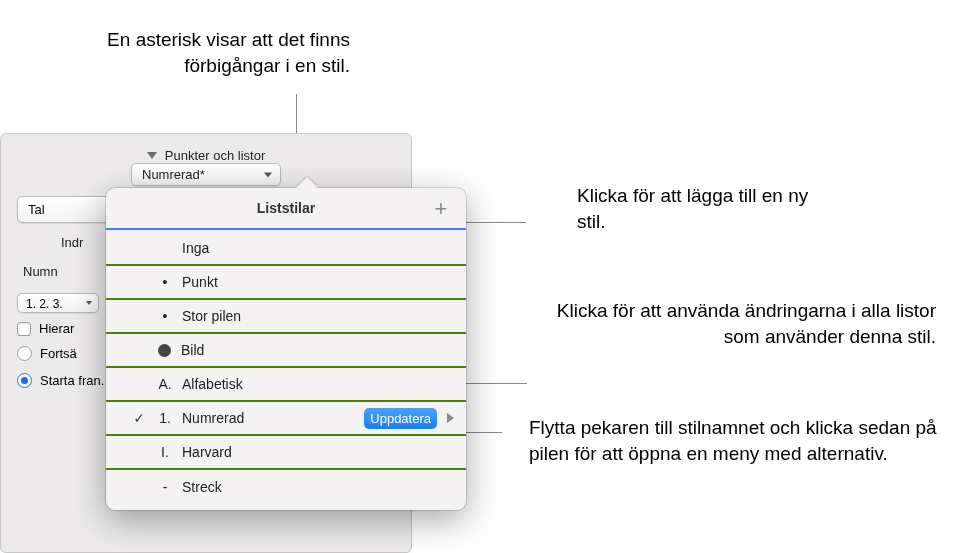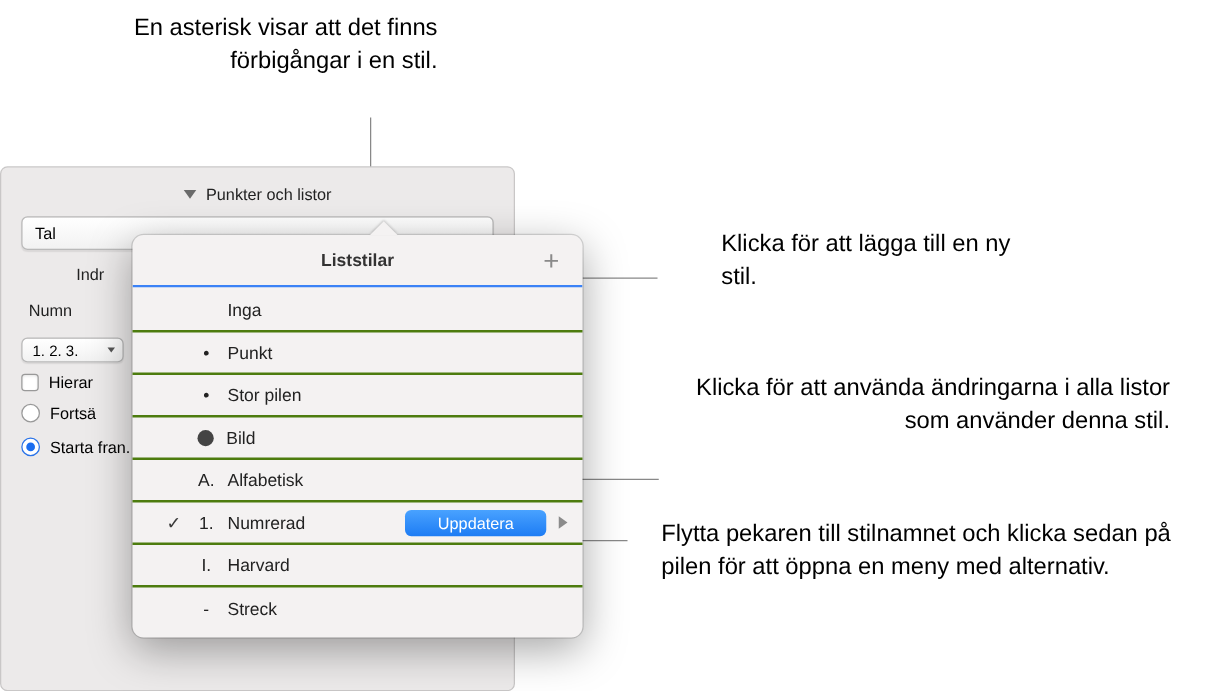--- a/index.html
+++ b/index.html
@@ -15,21 +15,21 @@
   }
 
   
   .annotation {
     position: absolute;
     font-size: 19px;
     line-height: 1.35;
     color: #000;
     font-weight: 400;
   }
-  .ann-top { top: 10px; left: 50px; width: 300px; text-align: right; }
+  .ann-top { top: 27px; left: 50px; width: 300px; text-align: right; }
   .ann-add { top: 183px; left: 540px; width: 250px; margin-left: 37px; }
   .ann-update { top: 298px; left: 556px; width: 380px; text-align: right; }
   .ann-arrow { top: 415px; left: 529px; width: 440px; }
 
   
   .leader { position: absolute; background: #888; }
   .leader-top { top: 94px; left: 296px; width: 1px; height: 62px; }
   .leader-add { top: 222px; left: 466px; height: 1px; width: 60px; }
   .leader-update { top: 383px; left: 392px; height: 1px; width: 135px; }
   .leader-arrow  { top: 432px; left: 454px; height: 1px; width: 48px; }
@@ -204,21 +204,21 @@
   .pop-img-bullet {
     width:13px; height:13px; border-radius:50%; background:#444;
     margin:0 10px 0 4px;
   }
   .update-btn {
     margin-left:auto;
     background: linear-gradient(#49a2ff,#1d7cf4);
     color:#fff;
     border:none;
     border-radius:5px;
-    padding:3px 26px;
+    padding:3px 6px;
     font-size:13px;
     font-weight:500;
     cursor:pointer;
   }
   .pop-arrow {
     margin-left:10px;
     width:0;height:0;
     border-top:5px solid transparent;
     border-bottom:5px solid transparent;
     border-left:7px solid #8b8b8b;
@@ -236,20 +236,23 @@
 <div class="leader leader-add"></div>
 <div class="leader leader-update"></div>
 <div class="leader leader-arrow"></div>
 
 <div class="panel">
 
   <div class="row">
     <div class="row-label">
       <span class="disclose"></span>
       <span class="section-title">Punkter och listor</span>
+    </div>
+    <div class="select">
+      <span>Numrerad*</span>
     </div>
   </div>
 
   <div class="full-select">
     <span>Tal</span>
   </div>
 
   <div class="sub-label">Indr</div>
   <div class="sub-label" style="padding-left:6px;">Numn</div>
 

